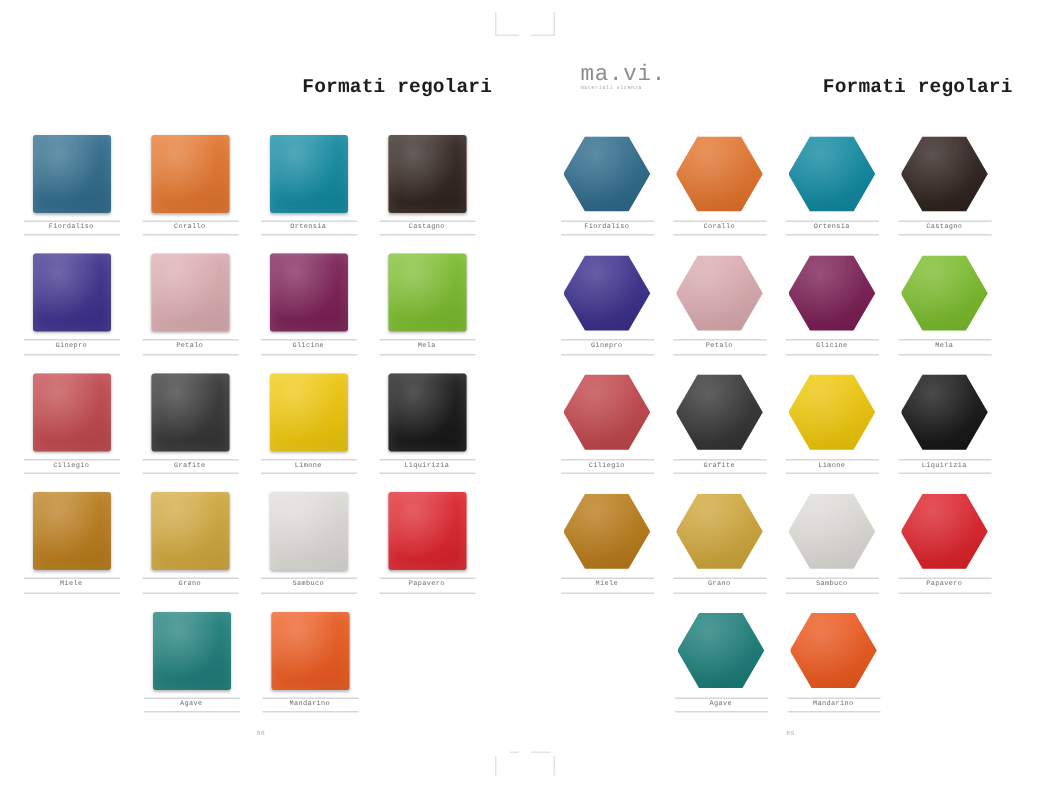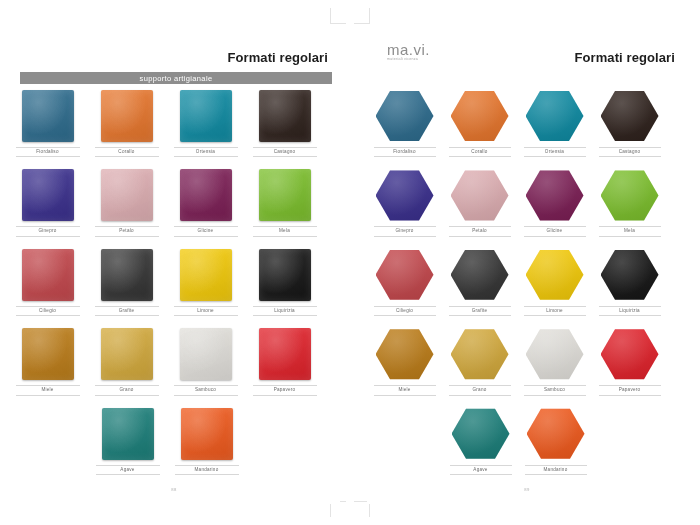--- a/index.html
+++ b/index.html
@@ -6,20 +6,21 @@
   html, body {
     width: 700px; height: 525px;
     background: #ffffff;
     font-family: "Liberation Sans", sans-serif;
     overflow: hidden;
   }
   #spread {
     position: relative;
     width: 644px; height: 525px;
     background: #ffffff;
+    font-family: Liberation Mono, monospace;
   }
 
   
   .cropmark { position: absolute; }
   .cropmark .v { position: absolute; width: 1px; background: #e3e3e3; }
   .cropmark .h { position: absolute; height: 1px; background: #e3e3e3; }
 
   
   .page { position: absolute; top: 26px; height: 478px; background: #ffffff; }
   #page-left  { left: 8px;   width: 332px; }
@@ -146,23 +147,20 @@
     <div class="h" style="left:0;   top:4px; width:16px;"></div>
     <div class="h" style="left:24px;top:4px; width:16px;"></div>
   </div>
 
   <div class="page" id="page-left">
 
     <div class="page-header">
       <div class="page-title">Formati regolari</div>
     </div>
 
-    <div class="banner">
-      <span>supporto artigianale</span>
-    </div>
 
     <div class="grid" id="left-grid">
         <div class="grid-row">
           <div class="cell">
             <div class="tile-square" style="background: rgb(45, 108, 142);"></div>
             <div class="caption">Fiordaliso</div>
           </div>
           <div class="cell">
             <div class="tile-square" style="background: rgb(232, 118, 44);"></div>
             <div class="caption">Corallo</div>

